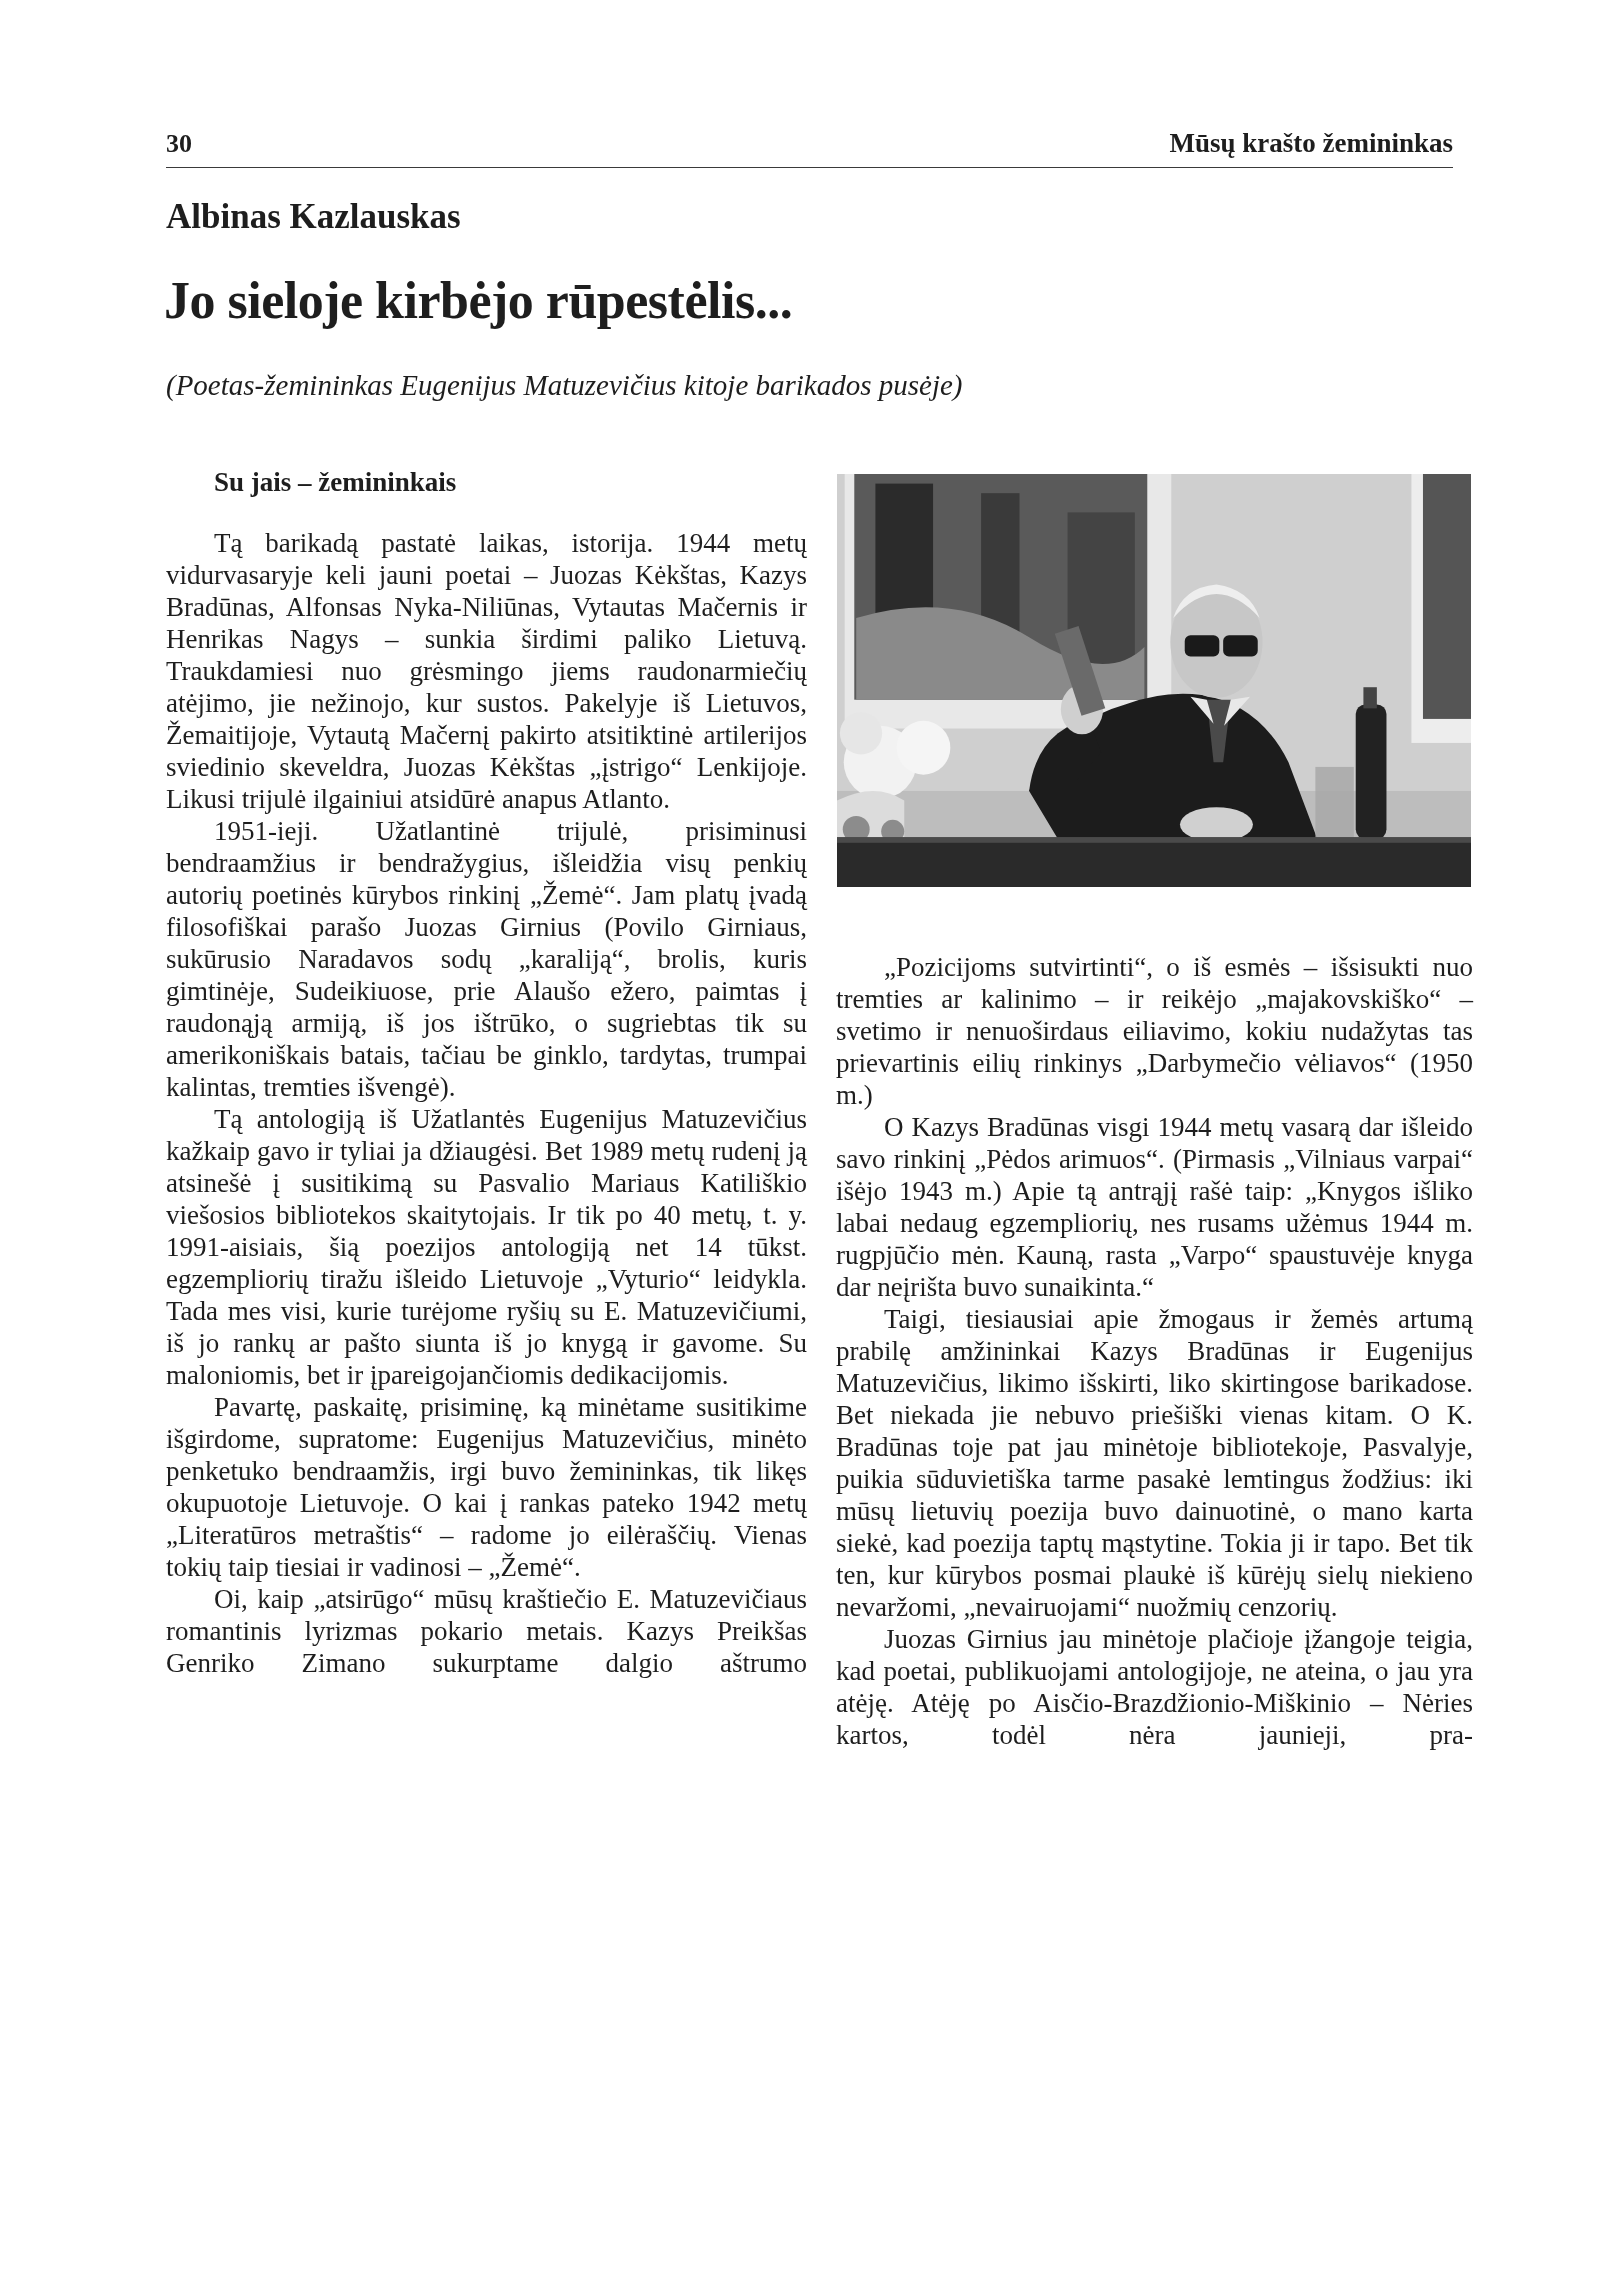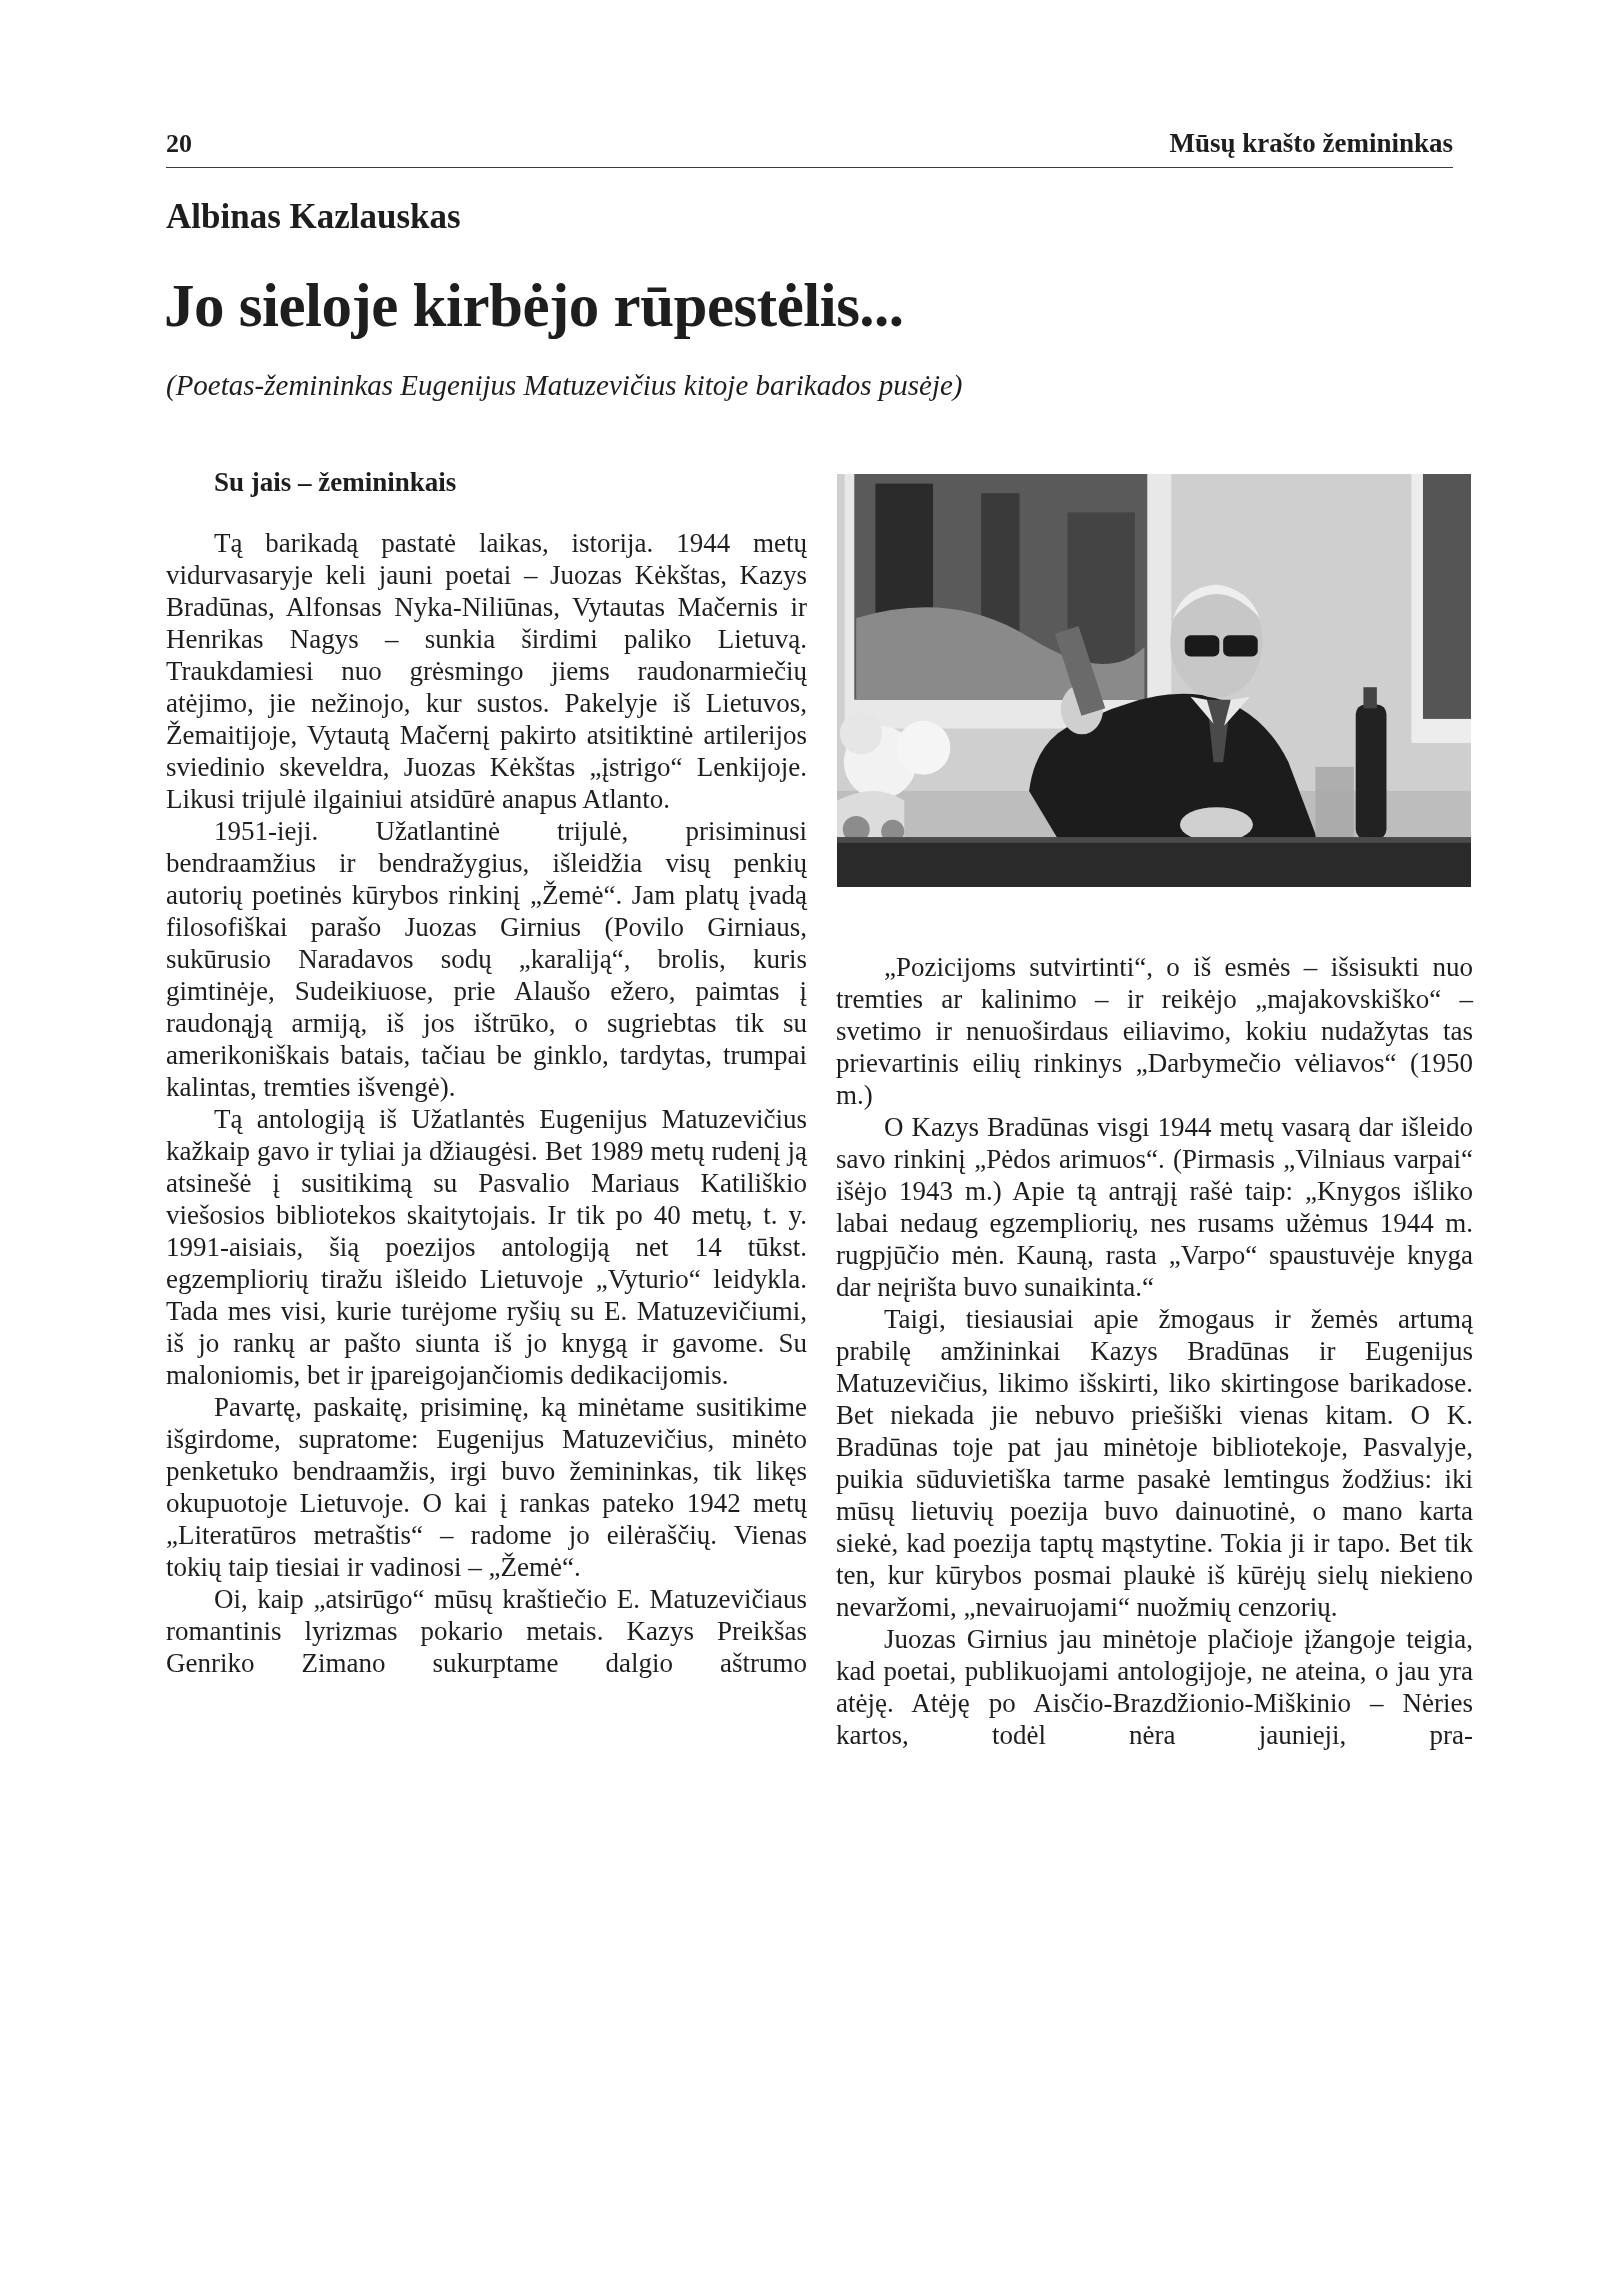--- a/index.html
+++ b/index.html
@@ -3,38 +3,38 @@
 <meta charset="utf-8">
 <style>
   html, body { margin: 0; padding: 0; background: #ffffff; }
   body { width: 1620px; height: 2278px; position: relative; overflow: hidden;
          font-family: "Liberation Serif", "DejaVu Serif", serif; color: #1e1e1e; }
   .running-header { position: absolute; left: 166px; top: 123px; width: 1287px; height: 44px;
                     border-bottom: 1.9px solid #3a3a3a; }
   .page-number { position: absolute; left: 0; bottom: 7.7px; font-weight: bold; font-size: 26px; }
   .section-title { position: absolute; right: 0; bottom: 7.7px; font-weight: bold; font-size: 27px; }
   .author { position: absolute; left: 166px; top: 197px; font-weight: bold; font-size: 35px; text-align: right; }
-  .title { position: absolute; left: 164px; top: 271px; font-weight: bold; font-size: 61px; letter-spacing: -0.5px; }
+  .title { position: absolute; left: 164px; top: 271px; font-weight: bold; font-size: 52px; letter-spacing: -0.5px; }
   .subtitle { position: absolute; left: 166px; top: 369px; font-style: italic; font-size: 29px; }
   .column { position: absolute; font-size: 27px; line-height: 32px; text-align: justify;
             hyphens: none; }
   .col-left { left: 166px; top: 466px; width: 641px; }
   .col-right { left: 836px; top: 951px; width: 637px; }
   .subheading { font-weight: bold; font-size: 27px; margin: 0 0 29px 0; padding-left: 48px; }
   .para { margin: 0; text-indent: 48px; }
   .para.cont { text-indent: 0; }
   .photo { position: absolute; left: 837px; top: 474px; width: 634px; height: 413px;
            background: #9a9a9a; overflow: hidden; }
   .photo svg { display: block; width: 100%; height: 100%; }
 </style>
 </head>
 <body>
 
 <div class="running-header">
-  <span class="page-number">20</span>
+  <span class="page-number">30</span>
   <span class="section-title">Mūsų krašto žemininkas</span>
 </div>
 
 <div class="author">Albinas Kazlauskas</div>
 <h1 class="title" style="margin:0">Jo sieloje kirbėjo rūpestėlis...</h1>
 <div class="subtitle">(Poetas-žemininkas Eugenijus Matuzevičius kitoje barikados pusėje)</div>
 
 <div class="column col-left">
   <div class="subheading">Su jais – žemininkais</div>
   <p class="para">Tą barikadą pastatė laikas, istorija. 1944 metų vidurvasaryje keli jauni poetai – Juozas Kėkštas, Kazys Bradūnas, Alfonsas Nyka-Niliūnas, Vytautas Mačernis ir Henrikas Nagys – sunkia širdimi paliko Lietuvą. Traukdamiesi nuo grėsmingo jiems raudonarmiečių atėjimo, jie nežinojo, kur sustos. Pakelyje iš Lietuvos, Žemaitijoje, Vytautą Mačernį pakirto atsitiktinė artilerijos sviedinio skeveldra, Juozas Kėkštas „įstrigo“ Lenkijoje. Likusi trijulė ilgainiui atsidūrė anapus Atlanto.</p>

